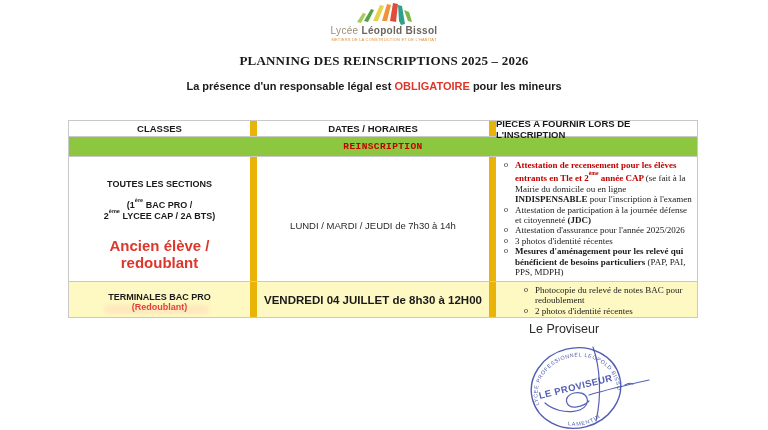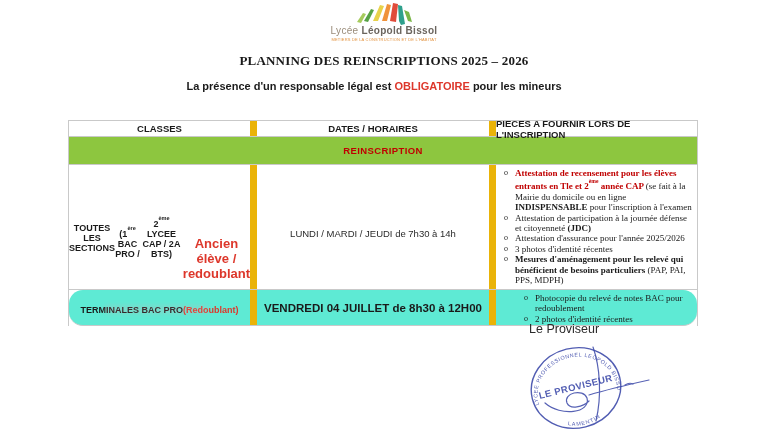--- a/index.html
+++ b/index.html
@@ -23,34 +23,34 @@
 
   
   .tbl { position:absolute; left:68px; top:120px; width:630px; border:1px solid #c9c9c9; border-bottom:none; }
   .tr { display:grid; grid-template-columns:188px 239px 201px; border-bottom:1px solid #c9c9c9; }
   .td { border-right:7px solid #eab308; position:relative; }
   .td:last-child { border-right:none; }
 
   .hdr-row .td { height:15px; display:flex; align-items:center; justify-content:center;
     font-weight:bold; font-size:9.5px; color:#1a1a1a; }
 
-  .banner-row { background:#8dc63f; border-bottom:1px solid #c9c9c9; height:28px;
+  .banner-row { background:#8dc63f; border-bottom:1px solid #c9c9c9; height:20px;
     display:flex; align-items:center; justify-content:center;
-    font-family:Liberation Sans, sans-serif; font-weight:bold; font-size:9.5px; color:#c00000; letter-spacing:.4px; }
+    font-family:Liberation Mono, monospace; font-weight:bold; font-size:9.5px; color:#c00000; letter-spacing:.4px; }
 
   .row1 .td { height:124px; }
-  .row2 { background:#5eead4;border-radius:14px; }
+  .row2 { background:#fef9c3; }
   .row2 .td { height:35px; }
 
   
-  .cell-classes { display:flex; align-items:center; text-align:center;
+  .cell-classes { display:flex; flex-direction:column; align-items:center; text-align:center;
     font-weight:bold; font-size:9px; color:#1a1a1a; }
   .row1 .cell-classes { padding-top:22px; }
   .cl-line2 { margin-top:10px; }
-  .cl-note { margin-top:40px; font-size:13px; }
+  .cl-note { margin-top:16px; font-size:15px; }
   .row2 .cell-classes { justify-content:center; padding-top:4px; }
   sup.sp { font-size:.62em; position:relative; top:-.4em; }
 
   
   .cell-dates { display:flex; flex-direction:column; align-items:center; justify-content:center; text-align:center; color:#1a1a1a; }
   .dates-main { font-weight:bold; font-size:11.5px; margin-top:-10px; }
   .dates-sub { font-size:9.5px; margin-top:0; line-height:12px; color:#2a2a2a; }
   .dates-sub-first { margin-top:14px;text-align:right; }
   .row2 .cell-dates { font-weight:bold; font-size:11.5px; }
 

